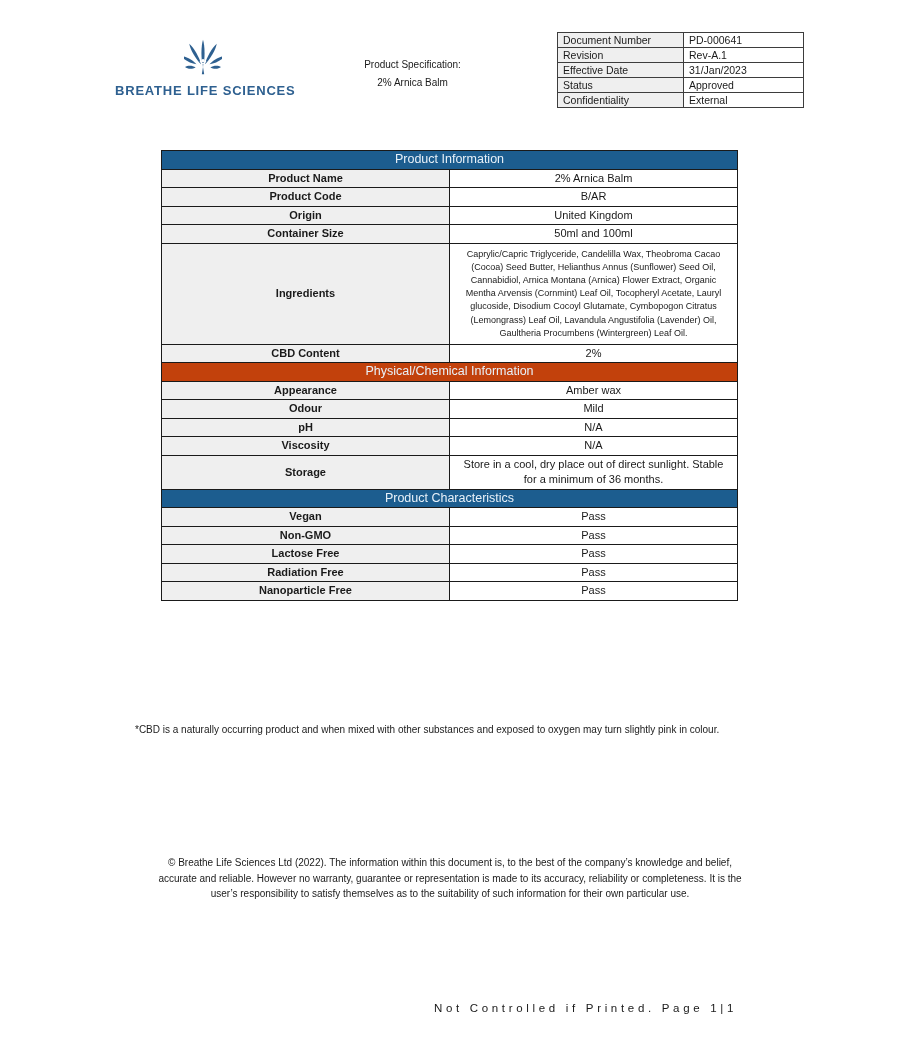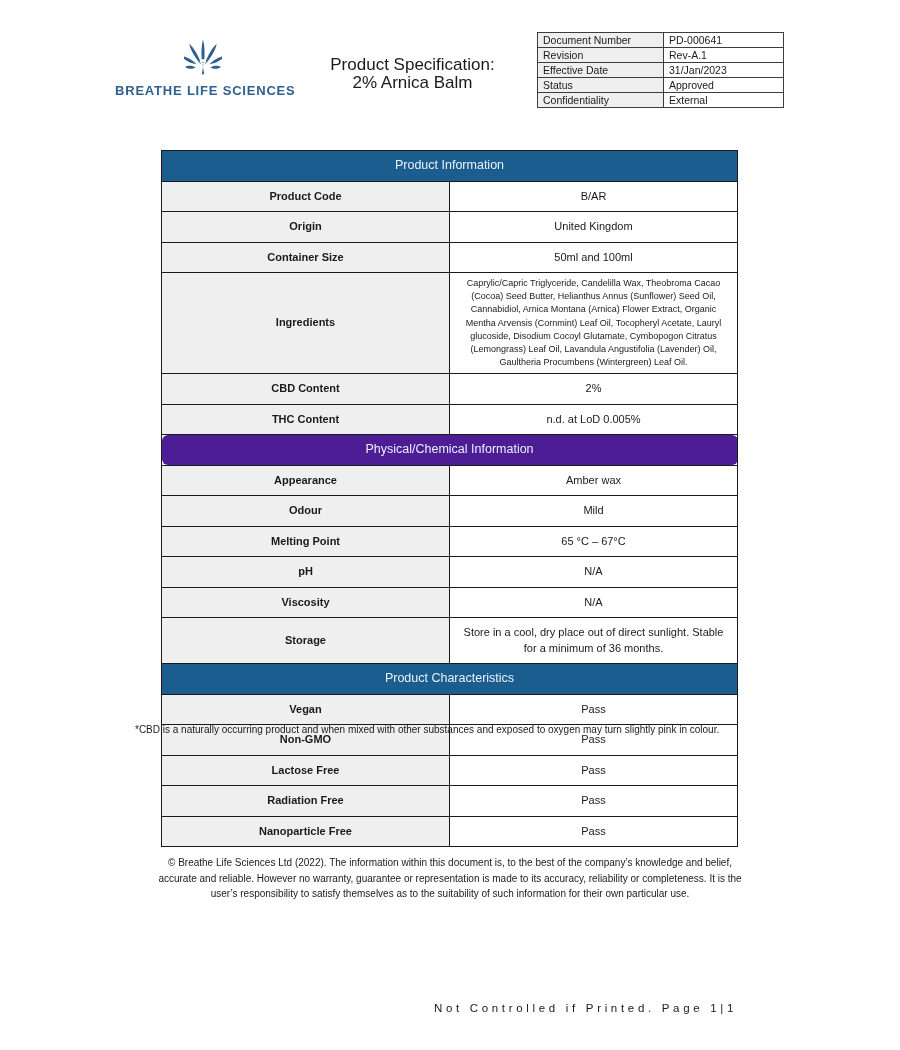--- a/index.html
+++ b/index.html
@@ -30,29 +30,29 @@
     letter-spacing: 0.8px;
     color: #2e6090;
     white-space: nowrap;
   }
 
   
   .doc-title {
     position: absolute;
     left: 320px; top: 56px; width: 185px;
     text-align: center;
-    font-size: 17px;
+    font-size: 10px;
     line-height: 17.5px;
     color: #1a1a1a;
   }
 
   
   .doc-info {
     position: absolute;
-    left: 537px; top: 32px;
+    left: 557px; top: 32px;
     border-collapse: collapse;
     table-layout: fixed;
     width: 226px;
     font-size: 10.5px;
   }
   .doc-info td {
     border: 1px solid #3d3d3d;
     height: 15px;
     padding: 1px 5px;
     vertical-align: middle;
@@ -66,21 +66,21 @@
   .spec-table {
     position: absolute;
     left: 161px; top: 150px;
     width: 577px;
     border-collapse: collapse;
     table-layout: fixed;
     font-size: 11px;
   }
   .spec-table td {
     border: 1px solid #1a1a1a;
-    padding: 7px 6px;
+    padding: 1px 6px;
     height: 17px;
     vertical-align: middle;
     text-align: center;
     line-height: 15.5px;
   }
   .spec-table td.section-header {
     background: #1c5d8f;
     color: #e8f1f9;
     font-size: 12.5px;
     height: 18px;
@@ -188,59 +188,55 @@
         </tr>
       </tbody>
   </table>
 
   <table class="spec-table">
     <tbody>
         <tr>
           <td class="section-header" colspan="2" style="background-color: rgb(28, 93, 143);">Product Information</td>
         </tr>
         <tr>
+          <td class="sp-label">Product Name</td>
+          <td class="sp-value">2% Arnica Balm</td>
+        </tr>
+        <tr>
           <td class="sp-label">Product Code</td>
           <td class="sp-value">B/AR</td>
         </tr>
         <tr>
           <td class="sp-label">Origin</td>
           <td class="sp-value">United Kingdom</td>
         </tr>
         <tr>
           <td class="sp-label">Container Size</td>
           <td class="sp-value">50ml and 100ml</td>
         </tr>
         <tr>
           <td class="sp-label">Ingredients</td>
           <td class="sp-value small-text">Caprylic/Capric Triglyceride, Candelilla Wax, Theobroma Cacao (Cocoa) Seed Butter, Helianthus Annus (Sunflower) Seed Oil, Cannabidiol, Arnica Montana (Arnica) Flower Extract, Organic Mentha Arvensis (Cornmint) Leaf Oil, Tocopheryl Acetate, Lauryl glucoside, Disodium Cocoyl Glutamate, Cymbopogon Citratus (Lemongrass) Leaf Oil, Lavandula Angustifolia (Lavender) Oil, Gaultheria Procumbens (Wintergreen) Leaf Oil.</td>
         </tr>
         <tr>
           <td class="sp-label">CBD Content</td>
           <td class="sp-value">2%</td>
         </tr>
         <tr>
-          <td class="sp-label">THC Content</td>
-          <td class="sp-value">n.d. at LoD 0.005%</td>
-        </tr>
-        <tr>
-          <td class="section-header" colspan="2" style="background-color: #4c1d95; border-radius: 6px;">Physical/Chemical Information</td>
+          <td class="section-header" colspan="2" style="background-color: #c2410c;">Physical/Chemical Information</td>
         </tr>
         <tr>
           <td class="sp-label">Appearance</td>
           <td class="sp-value">Amber wax</td>
         </tr>
         <tr>
           <td class="sp-label">Odour</td>
           <td class="sp-value">Mild</td>
         </tr>
         <tr>
-          <td class="sp-label">Melting Point</td>
-          <td class="sp-value">65 °C – 67°C</td>
-        </tr>
-        <tr>
           <td class="sp-label">pH</td>
           <td class="sp-value">N/A</td>
         </tr>
         <tr>
           <td class="sp-label">Viscosity</td>
           <td class="sp-value">N/A</td>
         </tr>
         <tr>
           <td class="sp-label">Storage</td>
           <td class="sp-value">Store in a cool, dry place out of direct sunlight. Stable for a minimum of 36 months.</td>

